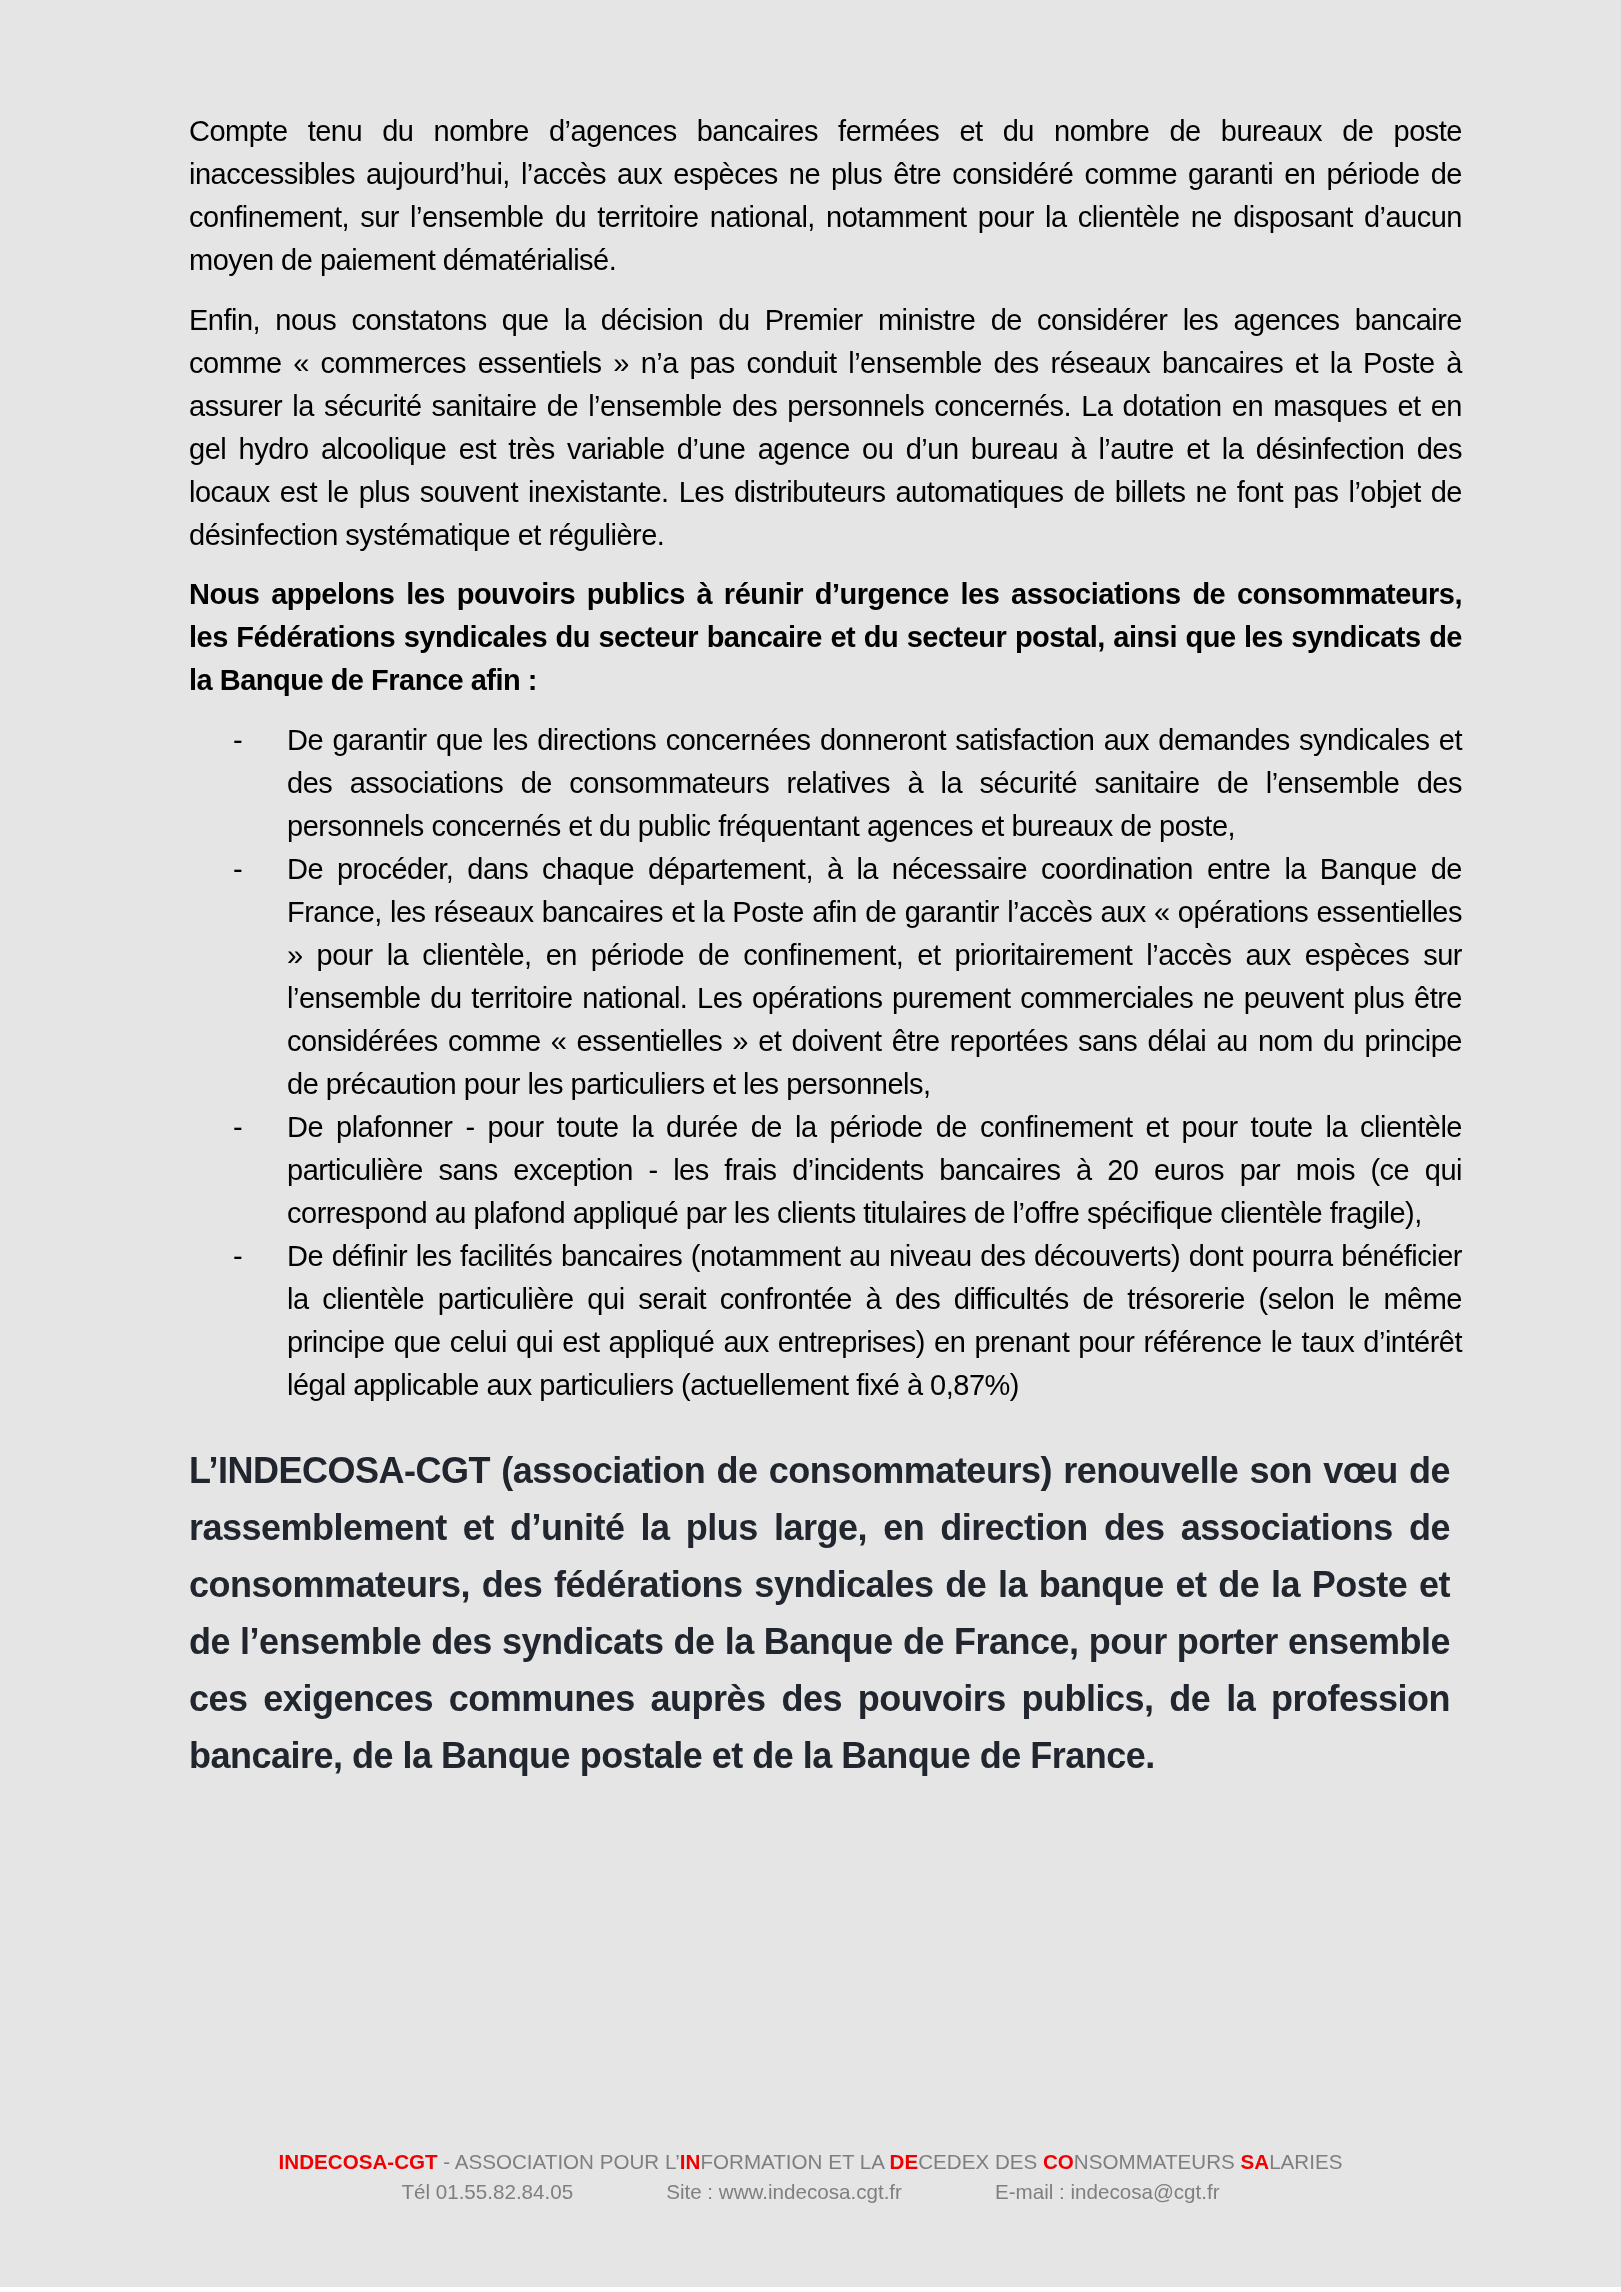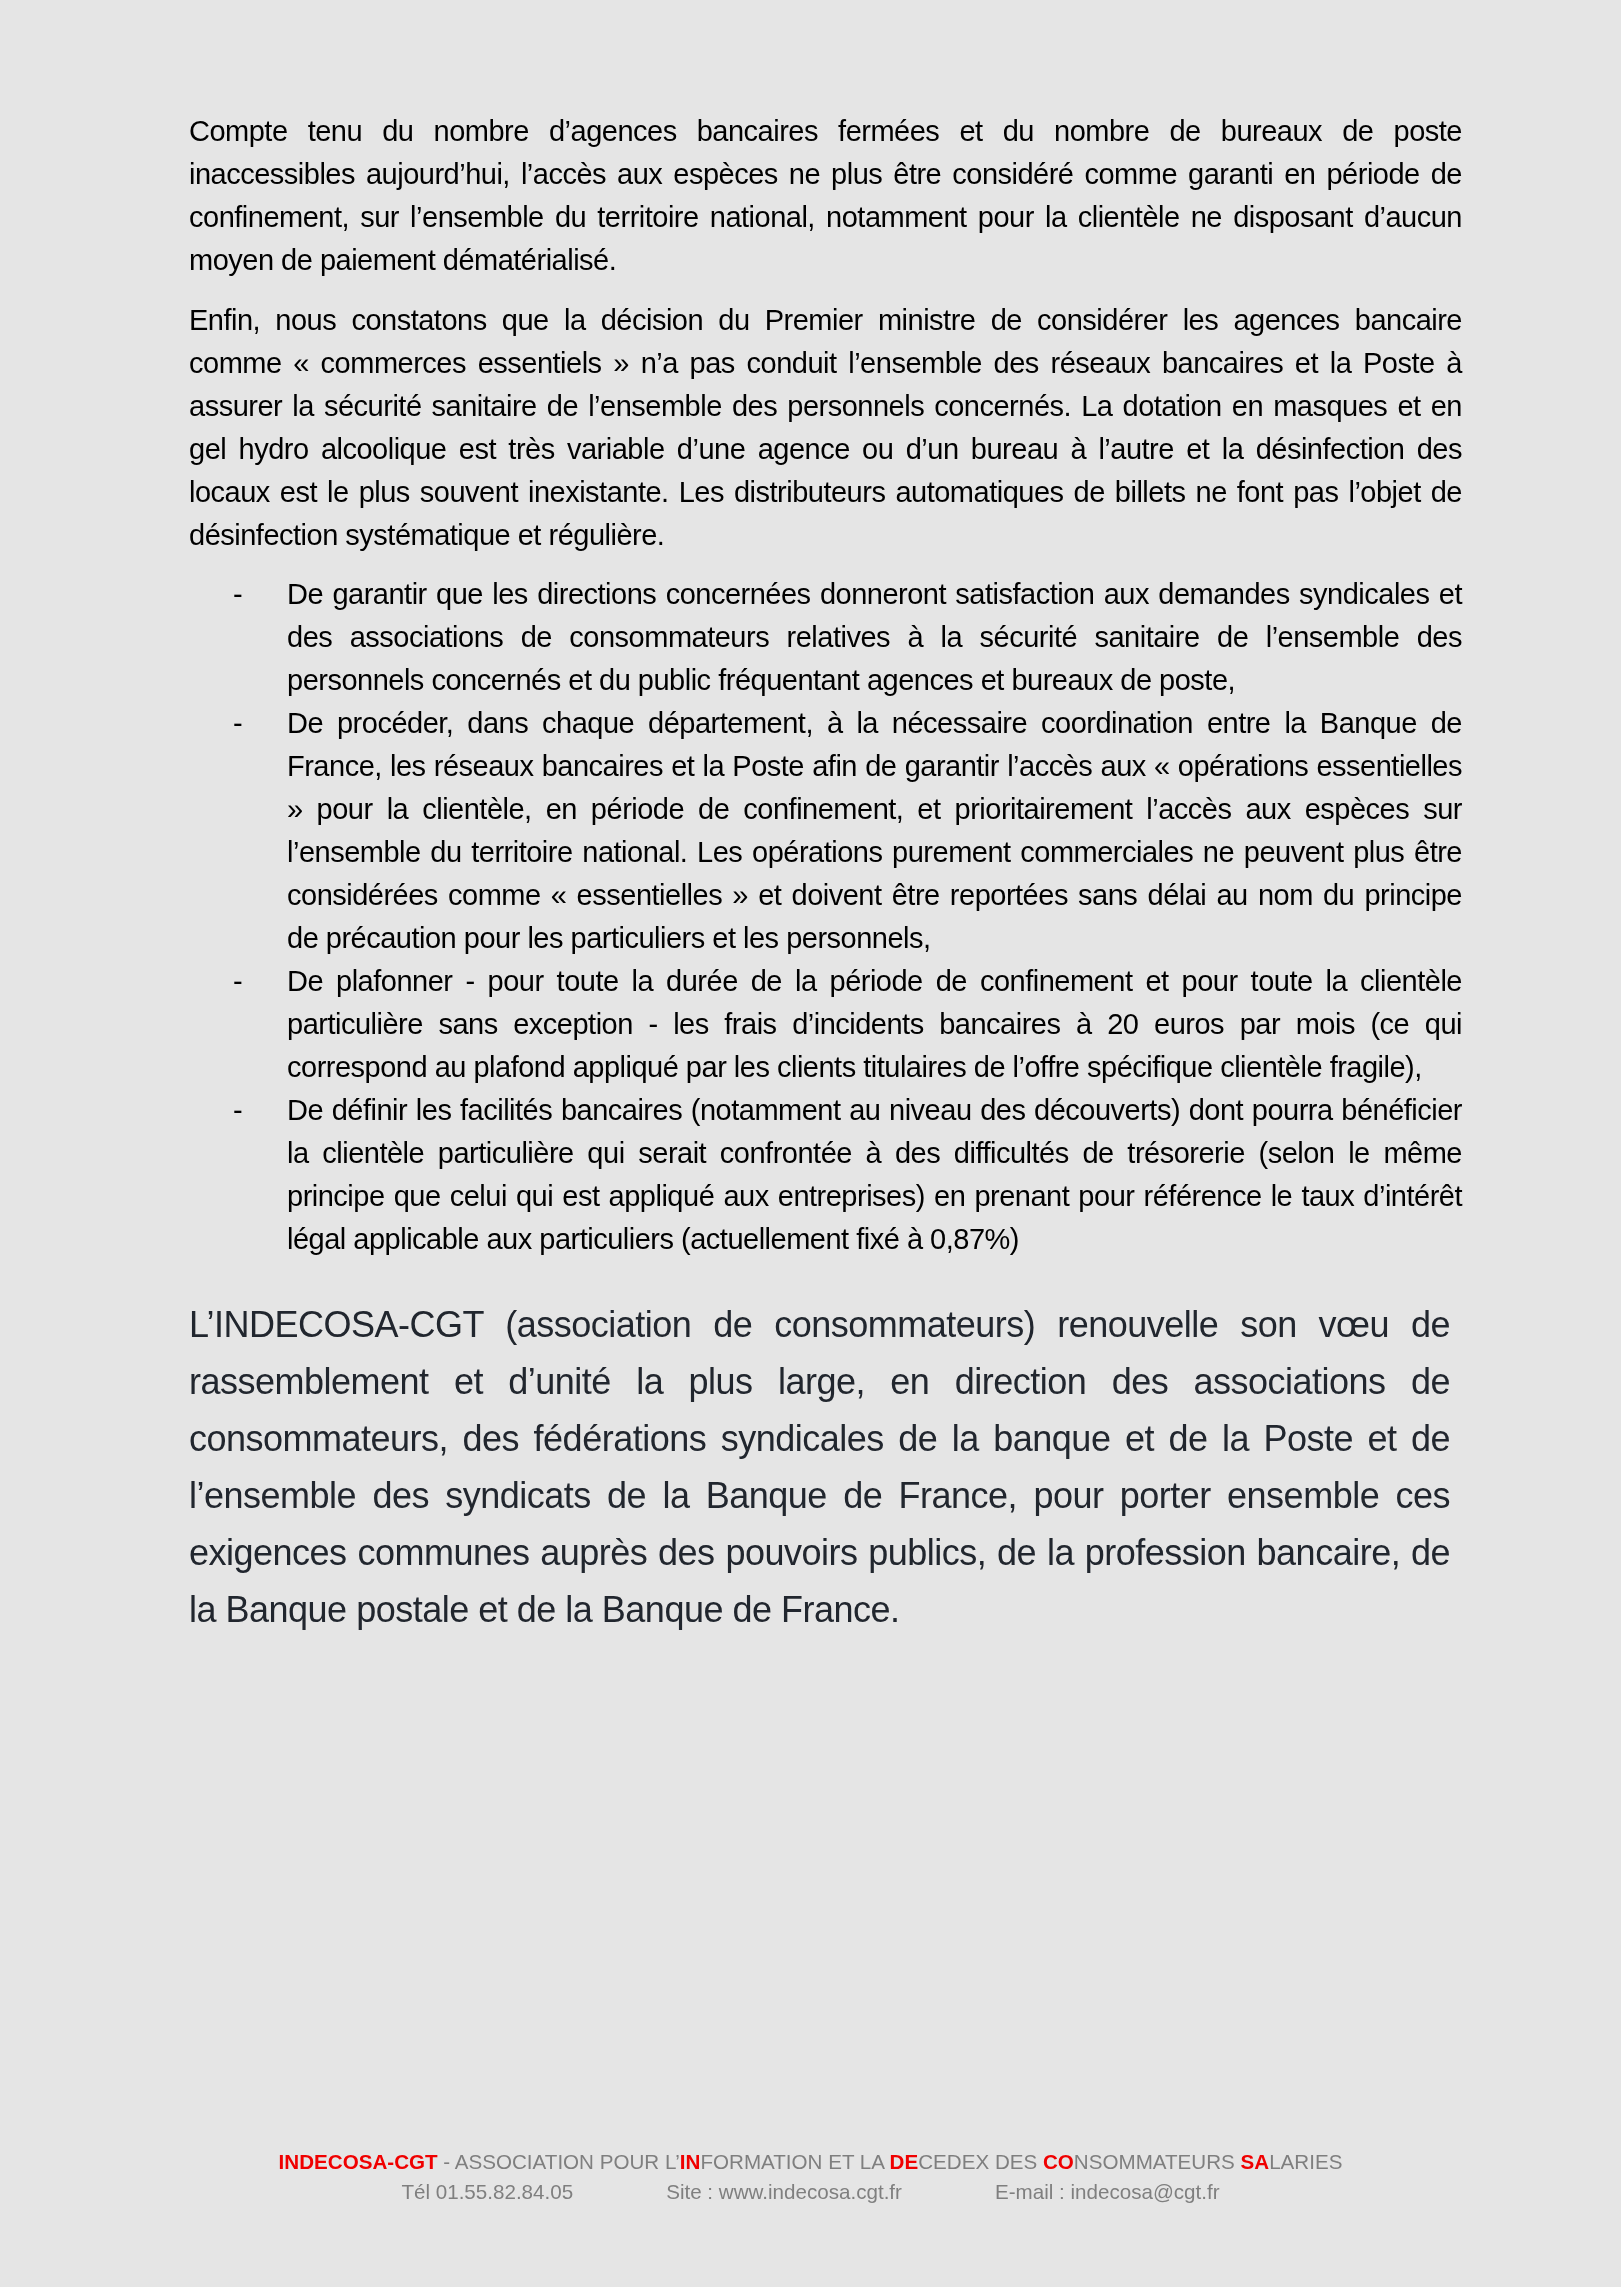--- a/index.html
+++ b/index.html
@@ -44,21 +44,21 @@
     margin: 0;
   }
   .demands .dash {
     position: absolute;
     left: 44px;
     top: 0;
   }
   .closing-par {
     font-size: 36px;
     line-height: 57px;
-    font-weight: normal;
+    font-weight: bold;
     letter-spacing: -0.5px;
     text-align: justify;
     color: var(--closing-text, #21262e);
     margin: 35px 12px 0 0;
   }
   .contact-heading {
     font-family: "DejaVu Serif", serif;
     font-style: italic;
     font-weight: bold;
     font-size: 32px;
@@ -97,20 +97,21 @@
 </style>
 </head>
 <body>
 
 <div class="page">
 
   <p class="body-par">Compte tenu du nombre d’agences bancaires fermées et du nombre de bureaux de poste inaccessibles aujourd’hui, l’accès aux espèces ne plus être considéré comme garanti en période de confinement, sur l’ensemble du territoire national, notamment pour la clientèle ne disposant d’aucun moyen de paiement dématérialisé.</p>
 
   <p class="body-par">Enfin, nous constatons que la décision du Premier ministre de considérer les agences bancaire comme « commerces essentiels » n’a pas conduit l’ensemble des réseaux bancaires et la Poste à assurer la sécurité sanitaire de l’ensemble des personnels concernés. La dotation en masques et en gel hydro alcoolique est très variable d’une agence ou d’un bureau à l’autre et la désinfection des locaux est le plus souvent inexistante. Les distributeurs automatiques de billets ne font pas l’objet de désinfection systématique et régulière.</p>
 
+  <p class="body-par call-par">Nous appelons les pouvoirs publics à réunir d’urgence les associations de consommateurs, les Fédérations syndicales du secteur bancaire et du secteur postal, ainsi que les syndicats de la Banque de France afin :</p>
 
   <ul class="demands">
     <li>
       <span class="dash">-</span>
       <span>De garantir que les directions concernées donneront satisfaction aux demandes syndicales et des associations de consommateurs relatives à la sécurité sanitaire de l’ensemble des personnels concernés et du public fréquentant agences et bureaux de poste,</span>
     </li>
     <li>
       <span class="dash">-</span>
       <span>De procéder, dans chaque département, à la nécessaire coordination entre la Banque de France, les réseaux bancaires et la Poste afin de garantir l’accès aux « opérations essentielles » pour la clientèle, en période de confinement, et prioritairement l’accès aux espèces sur l’ensemble du territoire national. Les opérations purement commerciales ne peuvent plus être considérées comme « essentielles » et doivent être reportées sans délai au nom du principe de précaution pour les particuliers et les personnels,</span>
     </li>

